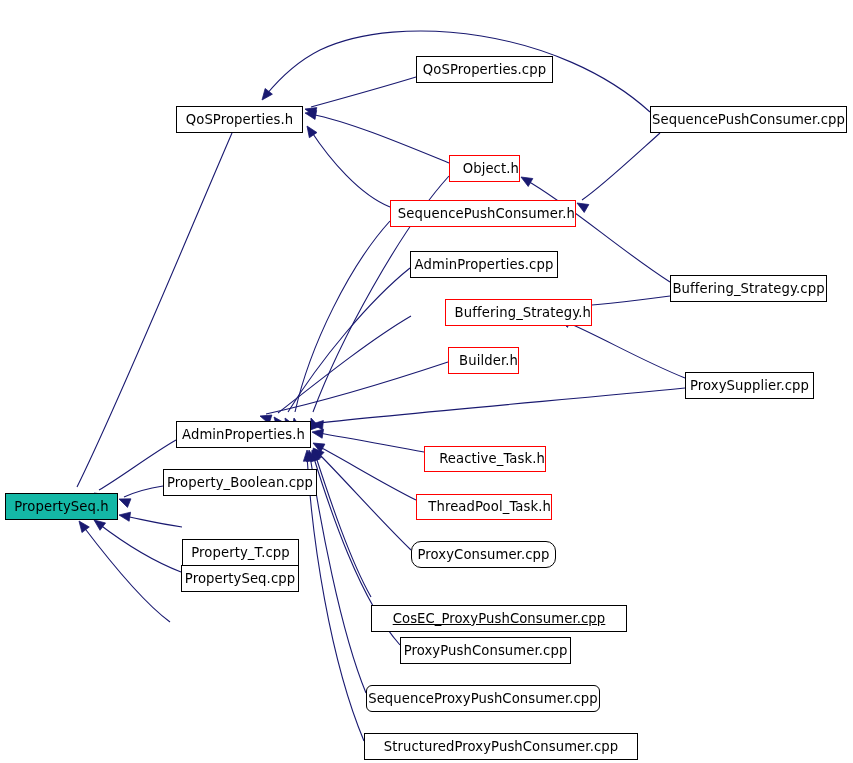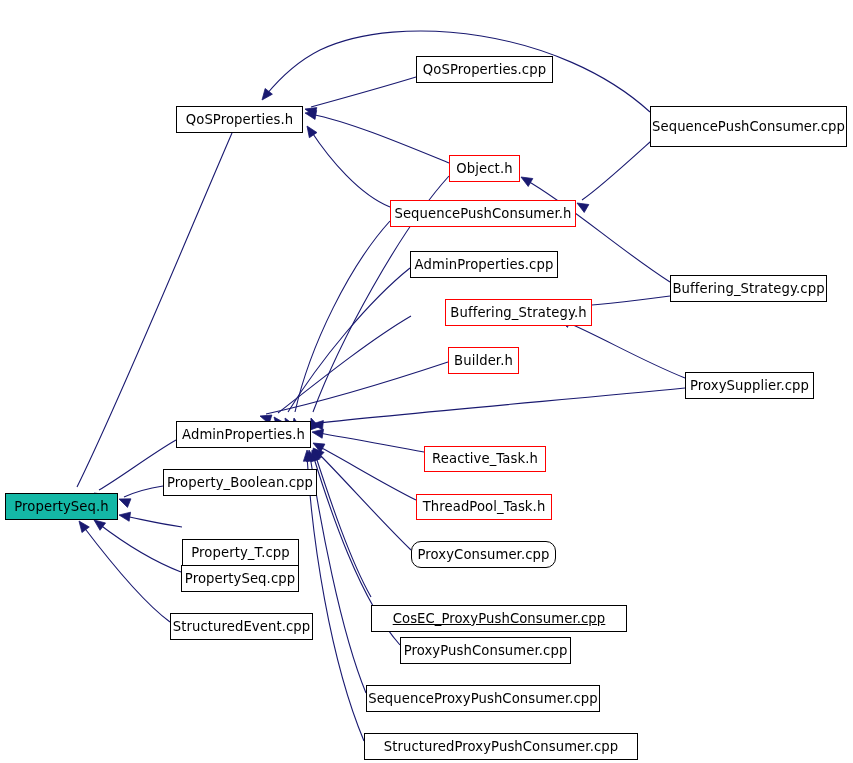--- a/index.html
+++ b/index.html
@@ -45,20 +45,21 @@
     font-size: 13.2px;
     line-height: 1;
     display: flex;
     align-items: center;
     justify-content: center;
     white-space: nowrap;
     letter-spacing: 0.1px;
   }
   .node-box.red {
     border-color: #ff0000;
+    justify-content: flex-end;
   }
   .node-box.root {
     background: #14b8a6;
     border-color: #000000;
   }
 </style>
 </head>
 <body>
 
 <div id="graph-root">
@@ -120,21 +121,21 @@
     </svg>
 <div class="node-box root" style="left: 5px; top: 493px; width: 113px; height: 27px;">
       <span>PropertySeq.h</span>
     </div>
     <div class="node-box" style="left: 176px; top: 106px; width: 127px; height: 27px;">
       <span>QoSProperties.h</span>
     </div>
     <div class="node-box" style="left: 416px; top: 56px; width: 137px; height: 27px;">
       <span>QoSProperties.cpp</span>
     </div>
-    <div class="node-box" style="left: 650px; top: 106px; width: 197px; height: 41px;">
+    <div class="node-box" style="left: 650px; top: 106px; width: 197px; height: 27px;">
       <span>SequencePushConsumer.cpp</span>
     </div>
     <div class="node-box red" style="left: 449px; top: 155px; width: 71px; height: 27px;">
       <span>Object.h</span>
     </div>
     <div class="node-box red" style="left: 390px; top: 200px; width: 186px; height: 27px;">
       <span>SequencePushConsumer.h</span>
     </div>
     <div class="node-box" style="left: 410px; top: 251px; width: 148px; height: 27px;">
       <span>AdminProperties.cpp</span>
@@ -168,25 +169,22 @@
     </div>
     <div class="node-box" style="left: 411px; top: 541px; width: 145px; height: 27px; border-radius: 10px;">
       <span>ProxyConsumer.cpp</span>
     </div>
     <div class="node-box" style="left: 181px; top: 565px; width: 118px; height: 27px; text-align: center;">
       <span>PropertySeq.cpp</span>
     </div>
     <div class="node-box" style="left: 371px; top: 605px; width: 256px; height: 27px; text-decoration: underline;">
       <span>CosEC_ProxyPushConsumer.cpp</span>
     </div>
-    <div class="node-box" style="left: 170px; top: 613px; width: 143px; height: 27px;">
-      <span>StructuredEvent.cpp</span>
-    </div>
     <div class="node-box" style="left: 400px; top: 637px; width: 171px; height: 27px;">
       <span>ProxyPushConsumer.cpp</span>
     </div>
-    <div class="node-box" style="left: 366px; top: 685px; width: 234px; height: 27px;">
+    <div class="node-box" style="left: 366px; top: 685px; width: 234px; height: 27px; border-radius: 6px;">
       <span>SequenceProxyPushConsumer.cpp</span>
     </div>
     <div class="node-box" style="left: 364px; top: 733px; width: 274px; height: 27px;">
       <span>StructuredProxyPushConsumer.cpp</span>
     </div>
   </div>
 
 </body></html>

